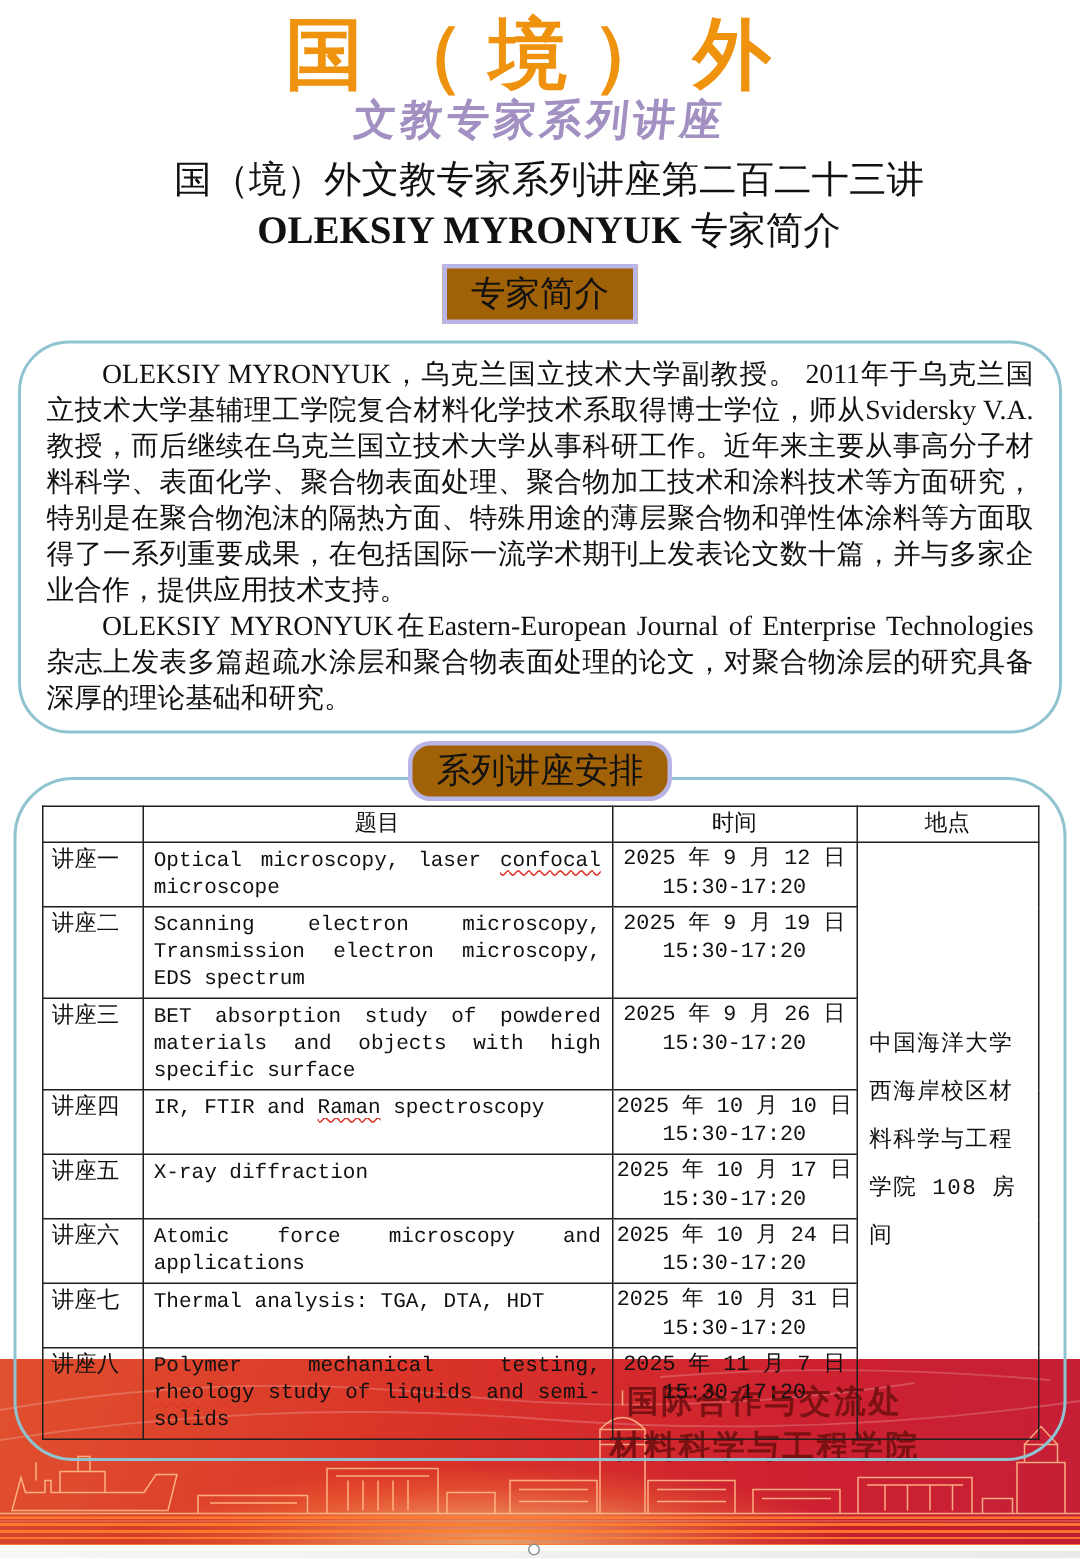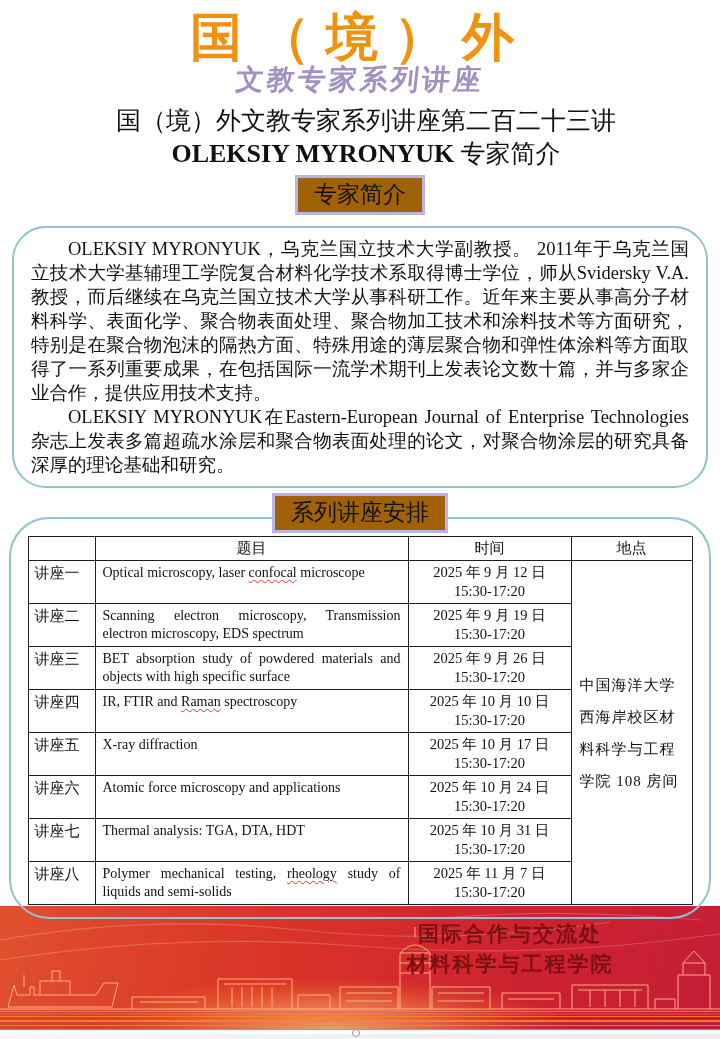--- a/index.html
+++ b/index.html
@@ -24,25 +24,25 @@
   .label-box{display:table;margin:5px auto 0;border:3px solid var(--box-border-lavender);
              background:#a16207;font-size:23px;padding:2px 16px;line-height:30px;position:relative;z-index:2;}
 
   
   .intro-box{margin:11px 12px 0;border:2px solid var(--box-border-teal);border-radius:34px;
              padding:9px 17px;font-size:18.5px;line-height:24px;text-align:justify;}
   .intro-box p{margin:0;text-indent:2em;}
 
   
   .schedule-wrap{position:relative;margin:0 9px;}
-  .schedule-label{margin-bottom:-16px;}
+  .schedule-label{margin-bottom:-16px;border-radius:15px;}
   .schedule-box{border:2px solid var(--box-border-teal);border-radius:40px;
                 padding:17px 12px 12px;position:relative;z-index:1;}
   table.sched{border-collapse:collapse;margin:0 auto;table-layout:fixed;width:664px;
-              font-family:Liberation Serif, serif;}
+              font-family:Liberation Mono, monospace;}
   table.sched th, table.sched td{border:1.5px solid var(--table-border);}
   table.sched th{font-weight:normal;font-size:15px;padding:2px;line-height:19px;}
   td.c-label{font-size:15px;padding:3px 2px 3px 6px;vertical-align:top;line-height:18px;}
   td.c-topic{font-size:14px;padding:3px 7px;vertical-align:top;line-height:18px;text-align:justify;}
   td.c-time{font-size:14.5px;padding:2px 2px;text-align:center;vertical-align:top;line-height:19px;}
   td.c-loc{font-size:15px;padding:4px 8px;vertical-align:middle;line-height:32px;letter-spacing:1px;}
   .squiggle{text-decoration:underline;text-decoration-style:wavy;
             text-decoration-color:var(--squiggle-red);text-decoration-thickness:1px;text-underline-offset:2px;}
 
   

